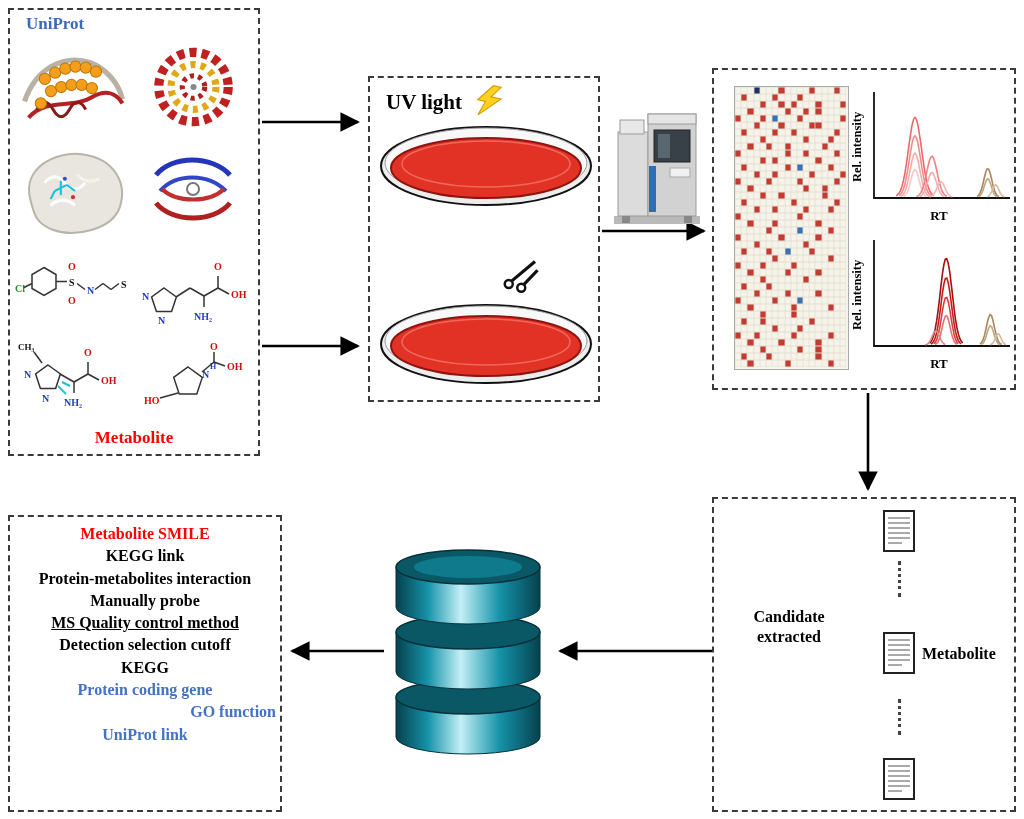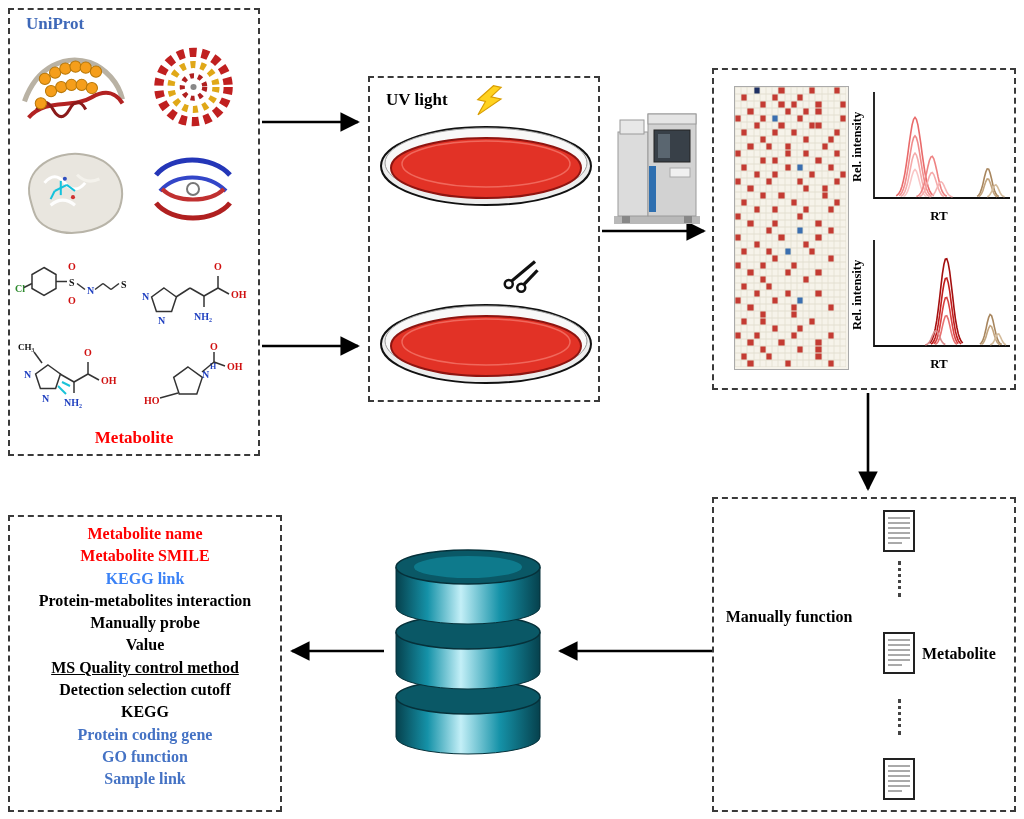--- a/index.html
+++ b/index.html
@@ -158,21 +158,21 @@
       <line x1="76" y1="20" x2="76" y2="10" stroke="#333" stroke-width="1.5"></line>
       <text x="72" y="8" font-size="10" fill="#d01010" font-weight="bold">O</text>
       <line x1="76" y1="20" x2="87" y2="24" stroke="#333" stroke-width="1.5"></line>
       <text x="89" y="28" font-size="10" fill="#d01010" font-weight="bold">OH</text>
     </svg>
 
     <div class="label center" style="left:0;right:0;top:418px;font-size:17px;color:#ff0000;">Metabolite</div>
   </div>
 
   <div class="dashed-box" style="left:368px;top:76px;width:232px;height:326px;">
-    <div class="label" style="left:16px;top:12px;font-size:17px;">UV light</div>
+    <div class="label" style="left:16px;top:12px;font-size:21px;">UV light</div>
     <svg class="abs" style="left:102px;top:6px;" width="34" height="34" viewBox="0 0 26 30">
       <polygon points="14,1 3,16 10,16 6,29 23,11 14,11 21,1" fill="#ffd21f" stroke="#d89c00" stroke-width="1" transform="rotate(12 13 15)"></polygon>
     </svg>
 
     <svg class="abs" style="left:8px;top:44px;" width="216" height="88" viewBox="0 0 216 88">
       <ellipse cx="108" cy="44" rx="105" ry="39" fill="#ededed" stroke="#111" stroke-width="2"></ellipse>
       <ellipse cx="108" cy="41" rx="101" ry="35" fill="#f8f8f8" stroke="#9a9a9a" stroke-width="1"></ellipse>
       <ellipse cx="108" cy="46" rx="95" ry="30" fill="#e23226" stroke="#8e1410" stroke-width="2"></ellipse>
       <ellipse cx="108" cy="42" rx="84" ry="23" fill="none" stroke="#f0685c" stroke-width="1.5"></ellipse>
     </svg>
@@ -955,21 +955,21 @@
         <path d=" M69.2 110.4 L70.7 109.5 L72.1 107.6 L73.6 104.1 L75.0 98.8 L76.4 92.4 L77.9 86.2 L79.3 82.1 L80.8 81.7 L82.2 85.1 L83.7 91.1 L85.1 97.6 L86.6 103.2 L88.0 107.0 L89.4 109.2 L90.9 110.3" fill="none" stroke="#e77070" stroke-width="1.6"></path>
         <path d=" M59.1 110.8 L60.6 110.4 L62.0 109.6 L63.4 107.9 L64.9 105.3 L66.3 101.9 L67.8 98.8 L69.2 96.9 L70.7 97.1 L72.1 99.3 L73.6 102.6 L75.0 105.9 L76.4 108.3 L77.9 109.8 L79.3 110.5" fill="none" stroke="#d98a8a" stroke-width="1.6"></path>
         <path d=" M114.0 110.1 L115.4 108.8 L116.9 106.2 L118.3 101.9 L119.8 95.8 L121.2 89.0 L122.7 83.3 L124.1 80.5 L125.6 81.7 L127.0 86.5 L128.4 93.1 L129.9 99.6 L131.3 104.7 L132.8 108.0 L134.2 109.7 L135.7 110.5" fill="none" stroke="#a8865e" stroke-width="1.6"></path>
         <path d=" M115.4 110.4 L116.9 109.4 L118.3 107.1 L119.8 103.4 L121.2 98.5 L122.7 94.0 L124.1 91.7 L125.6 92.7 L127.0 96.6 L128.4 101.5 L129.9 105.8 L131.3 108.6 L132.8 110.1 L134.2 110.7" fill="none" stroke="#c2a47e" stroke-width="1.6"></path>
         <path d=" M124.1 110.8 L125.6 110.2 L127.0 108.9 L128.4 106.3 L129.9 102.9 L131.3 100.3 L132.8 100.0 L134.2 102.3 L135.7 105.6 L137.1 108.4 L138.6 110.1 L140.0 110.7" fill="none" stroke="#d4bc9c" stroke-width="1.6"></path>
       </svg>
     <div class="xlabel" style="left:152px;top:286px;width:146px;">RT</div>
   </div>
 
   <div class="dashed-box" style="left:712px;top:497px;width:304px;height:315px;">
-    <div class="label center" style="left:10px;top:108px;width:130px;font-size:16px;line-height:20px;">Manually function</div>
+    <div class="label center" style="left:10px;top:108px;width:130px;font-size:16px;line-height:20px;">Candidate extracted</div>
 
     <svg class="abs" style="left:168px;top:10px;" width="34" height="44" viewBox="0 0 34 44">
       <rect x="2" y="2" width="30" height="40" fill="#fff" stroke="#222" stroke-width="2"></rect>
       <g stroke="#555" stroke-width="1">
         <line x1="6" y1="9" x2="28" y2="9"></line>
           <line x1="6" y1="14" x2="28" y2="14"></line>
         <line x1="6" y1="19" x2="28" y2="19"></line>
           <line x1="6" y1="24" x2="28" y2="24"></line>
         <line x1="6" y1="29" x2="28" y2="29"></line>
           <line x1="6" y1="34" x2="20" y2="34"></line>
@@ -1018,28 +1018,26 @@
     <ellipse cx="82" cy="155" rx="72" ry="17" fill="#0a5866" stroke="#06313a" stroke-width="1.5"></ellipse>
     <path d="M10 90 V130 A72 17 0 0 0 154 130 V90 Z" fill="url(#dbgrad)" stroke="#06313a" stroke-width="1"></path>
     <ellipse cx="82" cy="90" rx="72" ry="17" fill="#0a5866" stroke="#06313a" stroke-width="1.5"></ellipse>
     <path d="M10 25 V65 A72 17 0 0 0 154 65 V25 Z" fill="url(#dbgrad)" stroke="#06313a" stroke-width="1"></path>
     <ellipse cx="82" cy="25" rx="72" ry="17" fill="#0a5866" stroke="#06313a" stroke-width="1.5"></ellipse>
     <ellipse cx="82" cy="25" rx="54" ry="11" fill="#0e7a8c"></ellipse>
   </svg>
 
   <div class="dashed-box" style="left:8px;top:515px;width:274px;height:297px;">
     <div id="field-list">
-        <div class="field-line" style="color: rgb(255, 0, 0);">Metabolite name</div>
         <div class="field-line" style="color: rgb(255, 0, 0);">Metabolite SMILE</div>
-        <div class="field-line" style="color: #3b82f6;">KEGG link</div>
+        <div class="field-line" style="color: #000000;">KEGG link</div>
         <div class="field-line" style="color: rgb(0, 0, 0);">Protein-metabolites interaction</div>
         <div class="field-line" style="color: rgb(0, 0, 0);">Manually probe</div>
-        <div class="field-line" style="color: rgb(0, 0, 0);">Value</div>
         <div class="field-line" style="color: rgb(0, 0, 0); text-decoration: underline;">MS Quality control method</div>
         <div class="field-line" style="color: rgb(0, 0, 0);">Detection selection cutoff</div>
         <div class="field-line" style="color: rgb(0, 0, 0);">KEGG</div>
         <div class="field-line" style="color: rgb(68, 114, 196);">Protein coding gene</div>
-        <div class="field-line" style="color: rgb(68, 114, 196);">GO function</div>
-        <div class="field-line" style="color: rgb(68, 114, 196);">Sample link</div>
+        <div class="field-line" style="color: rgb(68, 114, 196); text-align: right;">GO function</div>
+        <div class="field-line" style="color: rgb(68, 114, 196);">UniProt link</div>
       </div>
   </div>
 
 </div>
 
 </body></html>

